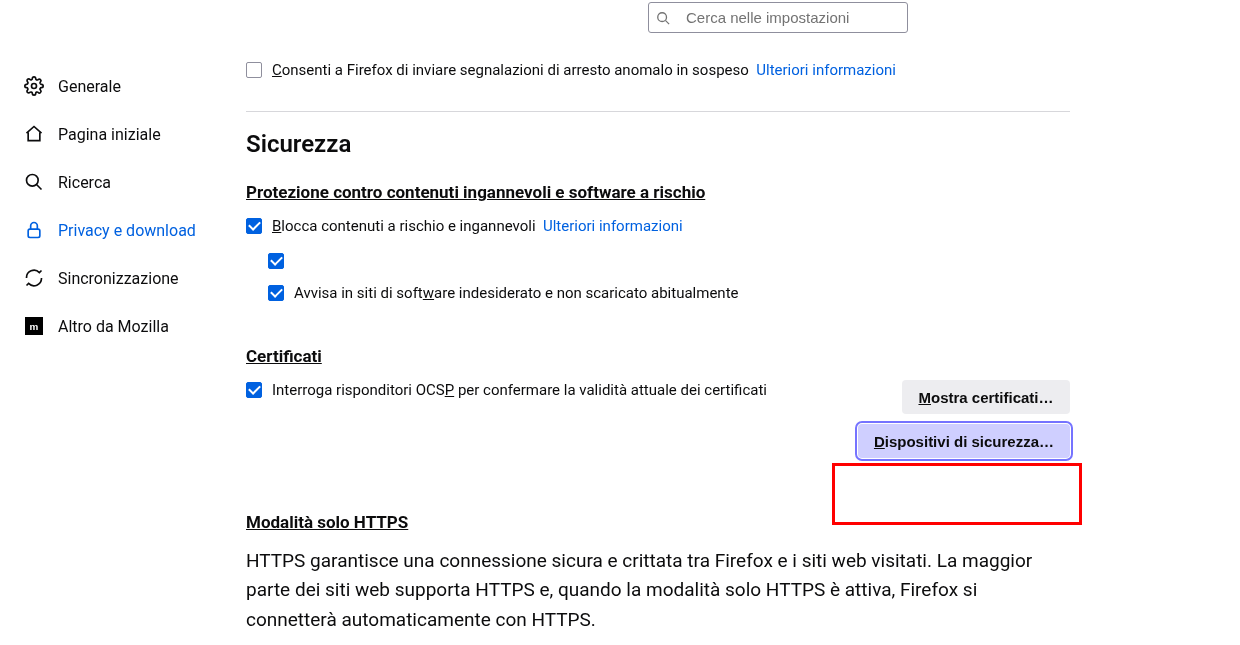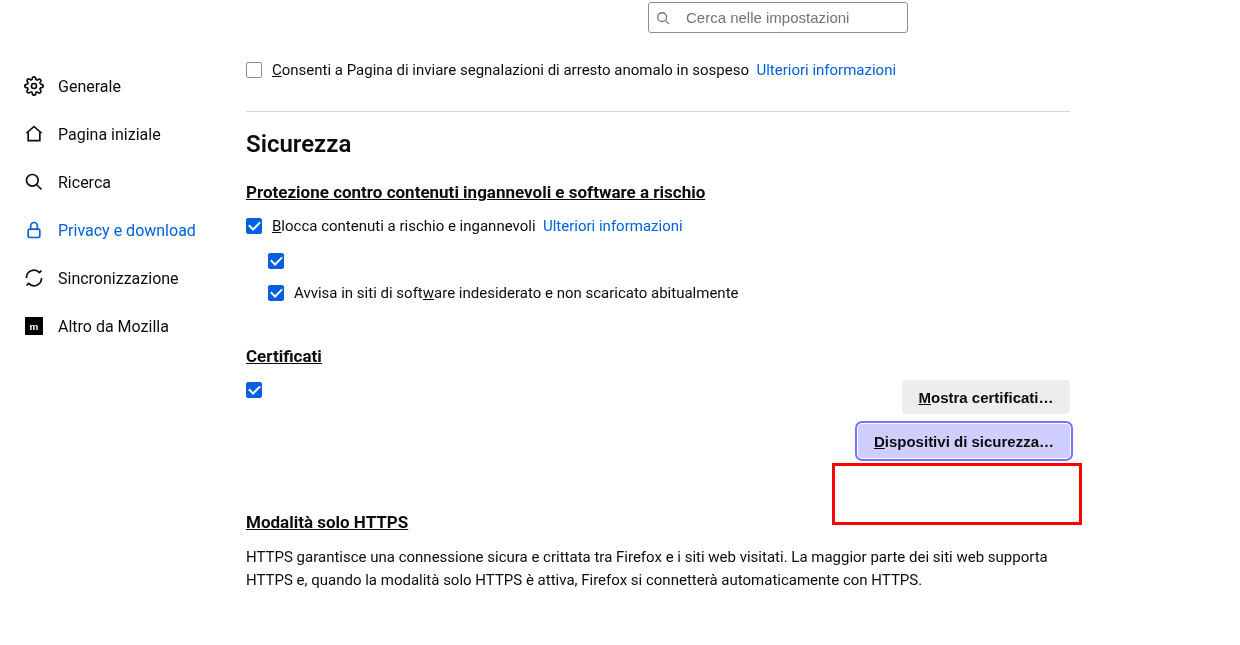--- a/index.html
+++ b/index.html
@@ -110,21 +110,21 @@
     outline-offset: 1px;
   }
   .cert-area { display:flex; align-items:flex-start; }
   .cert-left { flex:1; }
   .cert-right { display:flex; flex-direction:column; gap:10px; align-items:flex-end; }
   .highlight-box {
     position:absolute;
     border: 3px solid #ff0000;
     pointer-events:none;
   }
-  .body-text { font-size: 15px; line-height: 1.55; }
+  .body-text { font-size: 19px; line-height: 1.55; }
 </style>
 </head>
 <body>
 
 <div class="search-wrap">
   <span class="search-icon">
     <svg viewBox="0 0 16 16" width="14" height="14" fill="none" stroke="currentColor" stroke-width="1.5">
       <circle cx="7" cy="7" r="5"></circle>
         <line x1="11" y1="11" x2="15" y2="15"></line>
     </svg>
@@ -186,21 +186,21 @@
         </svg>
     </span>
     <span class="label">Altro da Mozilla</span>
   </div>
 </div>
 
 <div class="main">
 
   <div class="row">
     <span class="checkbox"></span>
-    <span class="cbtext"><span class="accesskey">C</span><span>onsenti a Pagina di inviare segnalazioni di arresto anomalo in sospeso</span>&nbsp;&nbsp;<span class="link">Ulteriori informazioni</span></span>
+    <span class="cbtext"><span class="accesskey">C</span><span>onsenti a Firefox di inviare segnalazioni di arresto anomalo in sospeso</span>&nbsp;&nbsp;<span class="link">Ulteriori informazioni</span></span>
   </div>
 
   <hr class="hr">
 
   <div class="h2">Sicurezza</div>
 
   <div class="section">
     <div class="h3">Protezione contro contenuti ingannevoli e software a rischio</div>
     <div class="row">
       <span class="checkbox checked"></span>
@@ -214,20 +214,21 @@
       <span class="cbtext"><span>Avvisa in siti di soft</span><span class="accesskey">w</span><span>are indesiderato e non scaricato abitualmente</span></span>
     </div>
   </div>
 
   <div class="section" style="margin-bottom:54px;">
     <div class="h3">Certificati</div>
     <div class="cert-area">
       <div class="cert-left">
         <div class="row">
           <span class="checkbox checked"></span>
+          <span class="cbtext"><span>Interroga risponditori OCS</span><span class="accesskey">P</span><span> per confermare la validità attuale dei certificati</span></span>
         </div>
       </div>
       <div class="cert-right">
         <button class="btn">
             <span class="accesskey">M</span>
             <span>ostra certificati…</span>
           </button>
         <button class="btn focus" style="min-width:196px;">
             <span class="accesskey">D</span>
             <span>ispositivi di sicurezza…</span>

